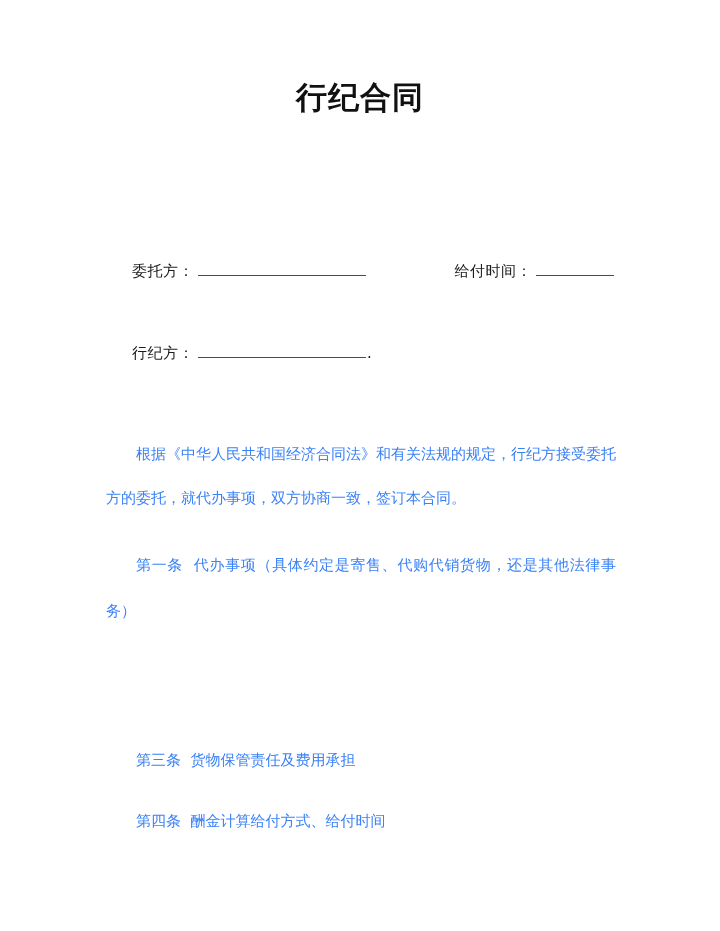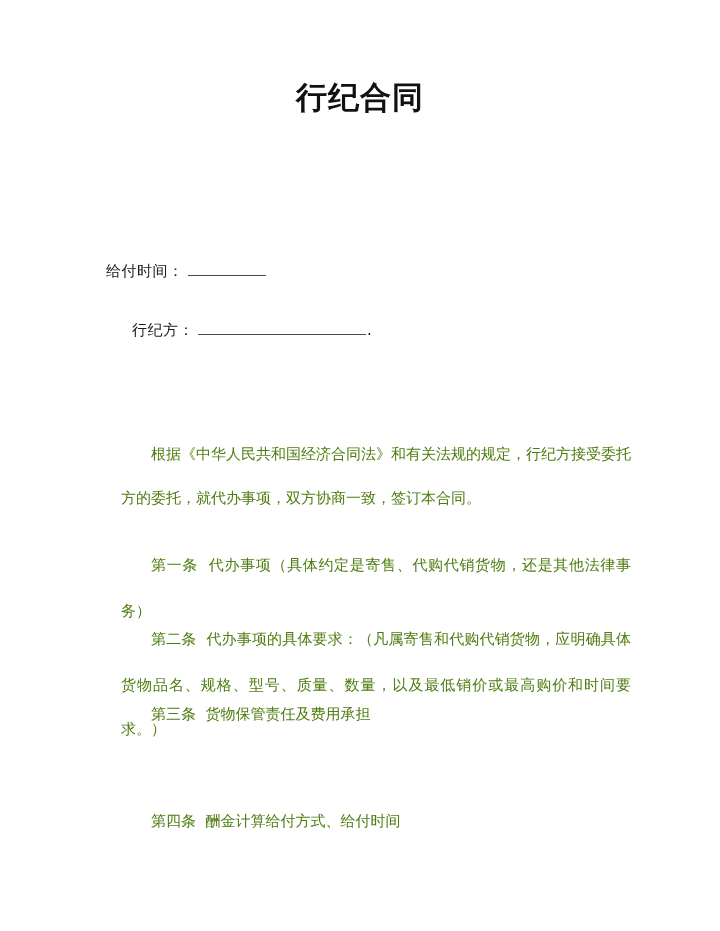--- a/index.html
+++ b/index.html
@@ -43,21 +43,21 @@
     position: absolute;
     left: 106px;
     width: 510px;
     display: flex;
     align-items: baseline;
     justify-content: space-between;
     font-size: 15px;
     line-height: 24px;
   }
   .field-row-1 { top: 258px; }
-  .field-row-2 { top: 317px; align-items: flex-end; }
+  .field-row-2 { top: 340px; align-items: flex-end; }
 
   .field-group {
     display: flex;
     align-items: baseline;
     white-space: nowrap;
   }
   .field-group.left  { margin-left: 26px; }
   .field-group.right { margin-right: 1px; }
 
   .field-label {
@@ -81,44 +81,48 @@
 
   
   .body-block {
     position: absolute;
     left: 106px;
     width: 510px;
     font-size: 15px;
     line-height: 44px;
     text-align: justify;
     text-justify: inter-ideograph;
-    color: #4d7c0f;
-    margin-left: 15px;
+    color: #3b82f6;
   }
   .body-block p {
     margin: 0;
     text-indent: 2em;
   }
 
   .para-intro   { top: 432px; }
   .clause-one   { top: 543px; }
   .clause-two   { top: 617px; }
-  .clause-three { top: 692px; }
+  .clause-three { top: 738px; }
   .clause-four  { top: 799px; }
 
   .clause-label { white-space: nowrap; font-family: Liberation Mono, monospace; }
 </style>
 </head>
 <body>
 
 <div class="page">
 
   <div class="doc-title">行纪合同</div>
 
   <div class="field-row field-row-1">
+    <div class="field-group left">
+      <span class="field-label">委托方：</span>
+      <span class="field-blank blank-long"></span>
+      <span class="field-trailing"></span>
+    </div>
     <div class="field-group right">
       <span class="field-label">给付时间：</span>
       <span class="field-blank blank-short"></span>
       <span class="field-trailing"></span>
     </div>
   </div>
 
   <div class="field-row field-row-2">
     <div class="field-group left">
       <span class="field-label">行纪方：</span>
@@ -128,23 +132,20 @@
   </div>
 
   <div class="body-block para-intro">
     <p>根据《中华人民共和国经济合同法》和有关法规的规定，行纪方接受委托方的委托，就代办事项，双方协商一致，签订本合同。</p>
   </div>
 
   <div class="body-block clause-one">
     <p><span class="clause-label">第一条</span>&nbsp;&nbsp;<span>代办事项（具体约定是寄售、代购代销货物，还是其他法律事务）</span></p>
   </div>
 
-  <div class="body-block clause-two">
-    <p><span class="clause-label">第二条</span>&nbsp;&nbsp;<span>代办事项的具体要求：（凡属寄售和代购代销货物，应明确具体货物品名、规格、型号、质量、数量，以及最低销价或最高购价和时间要求。）</span></p>
-  </div>
 
   <div class="body-block clause-three">
     <p><span class="clause-label">第三条</span>&nbsp;&nbsp;<span>货物保管责任及费用承担</span></p>
   </div>
 
   <div class="body-block clause-four">
     <p><span class="clause-label">第四条</span>&nbsp;&nbsp;<span>酬金计算给付方式、给付时间</span></p>
   </div>
 
 </div>

